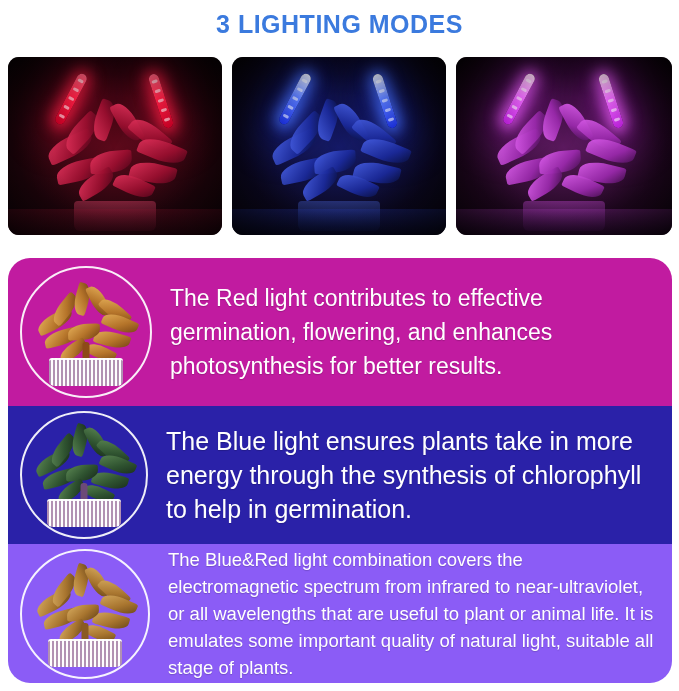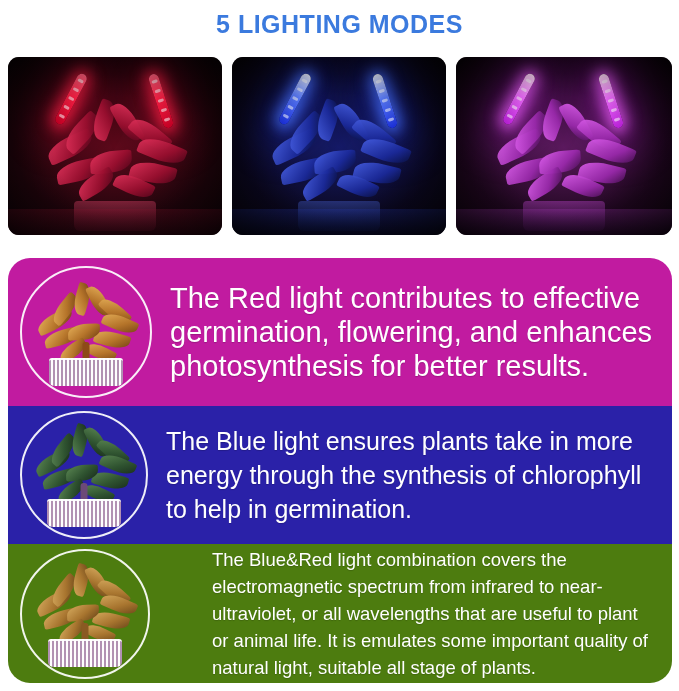--- a/index.html
+++ b/index.html
@@ -155,21 +155,21 @@
   }
   .panel {
     position: relative;
     width: 664px;
     display: flex;
     align-items: center;
     padding-left: 8px;
   }
   .panel.magenta { height: 148px; background: #c11ba0; border-radius: 22px 22px 0 0; }
   .panel.indigo  { height: 138px; background: #2a21a8; }
-  .panel.orchid  { height: 139px; background: #4d7c0f; border-radius: 0 0 22px 22px; gap: 44px; }
+  .panel.orchid  { height: 139px; background: #8b5cf6; border-radius: 0 0 22px 22px; }
 
   .thumb {
     position: relative;
     flex: 0 0 auto;
     width: 132px;
     height: 132px;
     border: 2px solid rgba(255,255,255,0.92);
     border-radius: 50%;
     overflow: hidden;
     margin-left: 4px;
@@ -224,31 +224,31 @@
     flex: 1 1 auto;
     color: #ffffff;
     padding-left: 18px;
     padding-right: 14px;
   }
   .panel-text p {
     margin: 0;
     color: #ffffff;
     text-shadow: 0 1px 1px rgba(0,0,0,0.18);
   }
-  .panel.magenta .panel-text p { font-size: 29px; line-height: 34px; }
+  .panel.magenta .panel-text p { font-size: 23px; line-height: 34px; }
   .panel.indigo  .panel-text p { font-size: 25px; line-height: 34px; }
   .panel.orchid  .panel-text p { font-size: 18.5px; line-height: 27px; }
 </style>
 </head>
 <body>
 
 <div class="page">
 
   <div class="title-bar">
-    <div class="title-text">5 LIGHTING MODES</div>
+    <div class="title-text">3 LIGHTING MODES</div>
   </div>
 
   <div class="photo-strip">
 
     <div class="photo red p1">
       <div class="scene-glow"></div>
       <div class="led left">
         <div class="seg" style="top:6px"></div>
           <div class="seg" style="top:16px"></div>
         <div class="seg" style="top:26px"></div>

